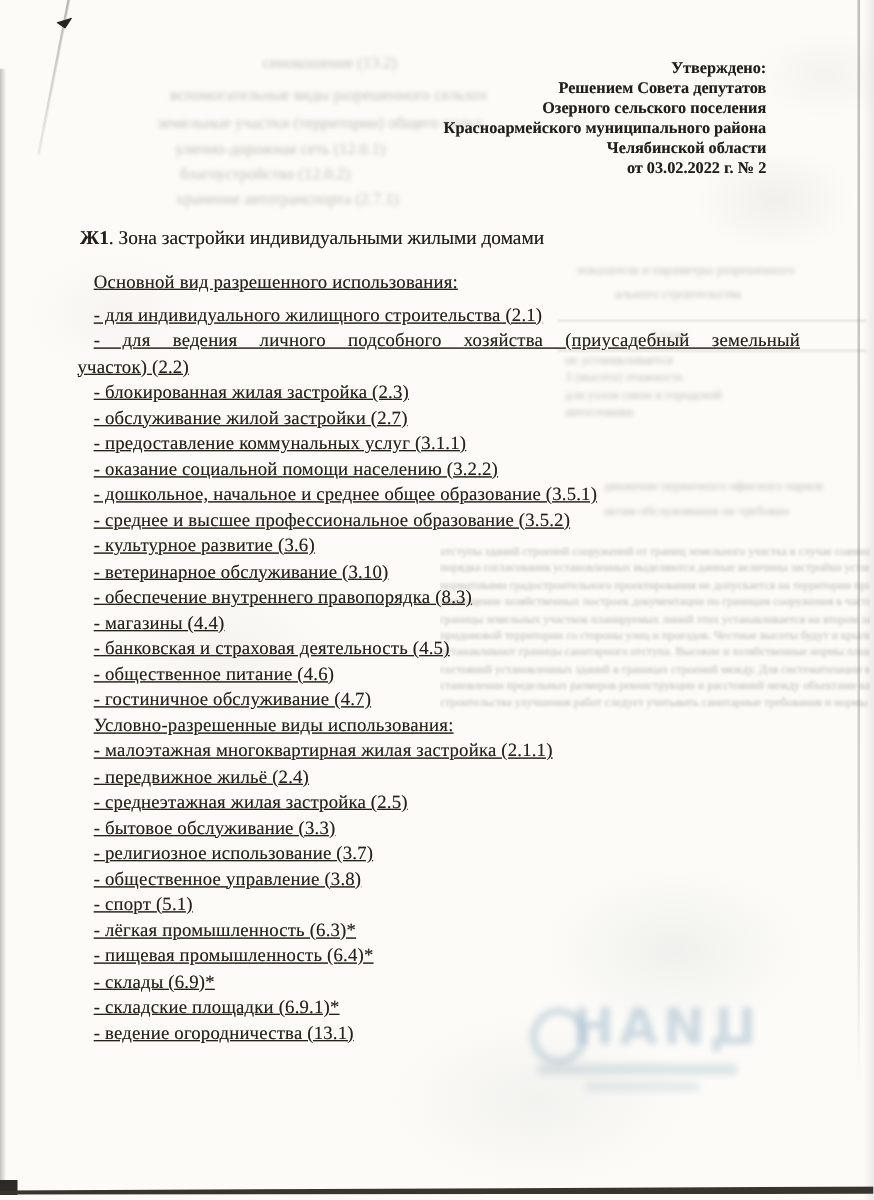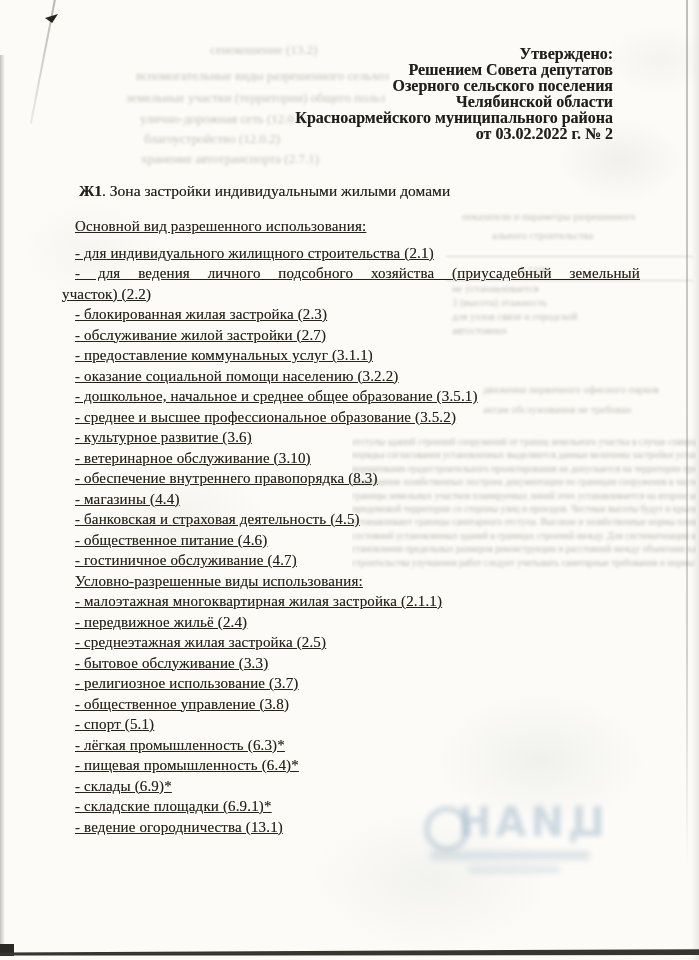--- a/index.html
+++ b/index.html
@@ -15,27 +15,27 @@
       radial-gradient(90px 60px at 620px 160px, rgba(190,188,180,.18), transparent 70%),
       radial-gradient(120px 80px at 180px 520px, rgba(190,188,180,.12), transparent 70%),
       radial-gradient(150px 95px at 540px 760px, rgba(176,186,180,.16), transparent 70%),
       radial-gradient(100px 70px at 90px 250px, rgba(190,188,180,.10), transparent 70%),
       radial-gradient(170px 100px at 430px 880px, rgba(180,186,184,.14), transparent 70%),
       radial-gradient(80px 50px at 660px 60px, rgba(188,186,178,.12), transparent 70%);
   }
   
   .approval{
     position:absolute;top:46px;right:86px;text-align:right;
-    font-weight:bold;font-size:16px;line-height:16px;color:#211f1b;
+    font-weight:bold;font-size:13px;line-height:16px;color:#211f1b;
     text-shadow:0 0 .4px rgba(35,32,25,.5);
   }
   .approval .u{text-underline-offset:2px;}
   
   .title{
-    position:absolute;top:182px;left:63px;font-size:15.5px;color:#232019;
+    position:absolute;top:182px;left:48px;font-size:15.5px;color:#232019;
     text-indent:16px;white-space:nowrap;text-shadow:0 0 .4px rgba(40,36,28,.55);
   }
   .title .zc{font-weight:bold;}
   
   .bodyflow{
     position:absolute;top:216px;left:62px;width:578px;
     font-size:15px;line-height:20.5px;color:#262219;
     text-shadow:0 0 .4px rgba(45,40,30,.5);letter-spacing:.15px;
   }
   .bodyflow .line{text-indent:13px;white-space:nowrap;text-decoration:underline;}
@@ -137,22 +137,22 @@
 
   <div class="wm-circle"></div>
   <div class="wm-text">ЦИАН</div>
   <div class="wm-smudge1"></div>
   <div class="wm-smudge2"></div>
 
   <div class="approval" id="approval-block">
       <div>Утверждено:</div>
       <div>Решением Совета депутатов</div>
       <div>Озерного сельского поселения</div>
+      <div>Красноармейского муниципального района</div>
       <div>Челябинской области</div>
-      <div>Красноармейского муниципального района</div>
       <div><span>от </span><span class="u">03.02.2022</span><span> г. № </span><span class="u">2</span></div>
     </div>
 
   <div class="title"><span class="zc">Ж1</span><span>. Зона застройки индивидуальными жилыми домами</span></div>
 
   <div class="bodyflow" id="body-flow">
       <div class="line label-gap">Основной вид разрешенного использования:</div>
       <div class="line">- для индивидуального жилищного строительства (2.1)</div>
       <div class="line justify-full">- для ведения личного подсобного хозяйства (приусадебный земельный</div>
       <div class="line cont">участок) (2.2)</div>

